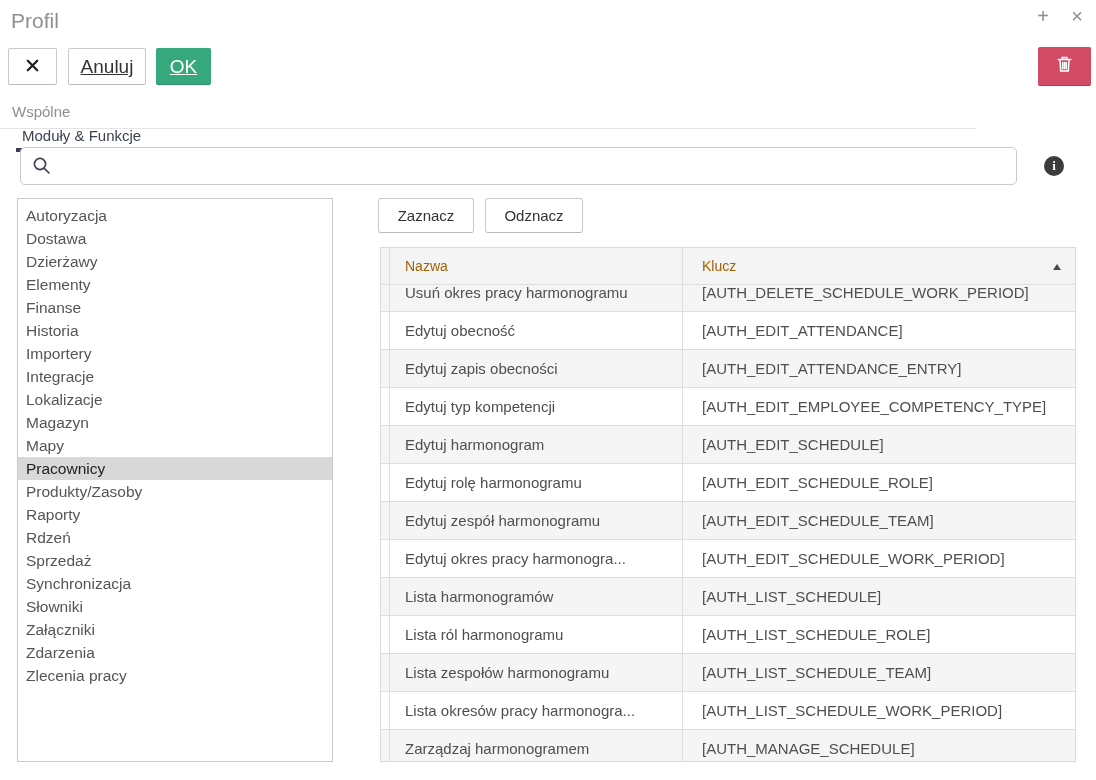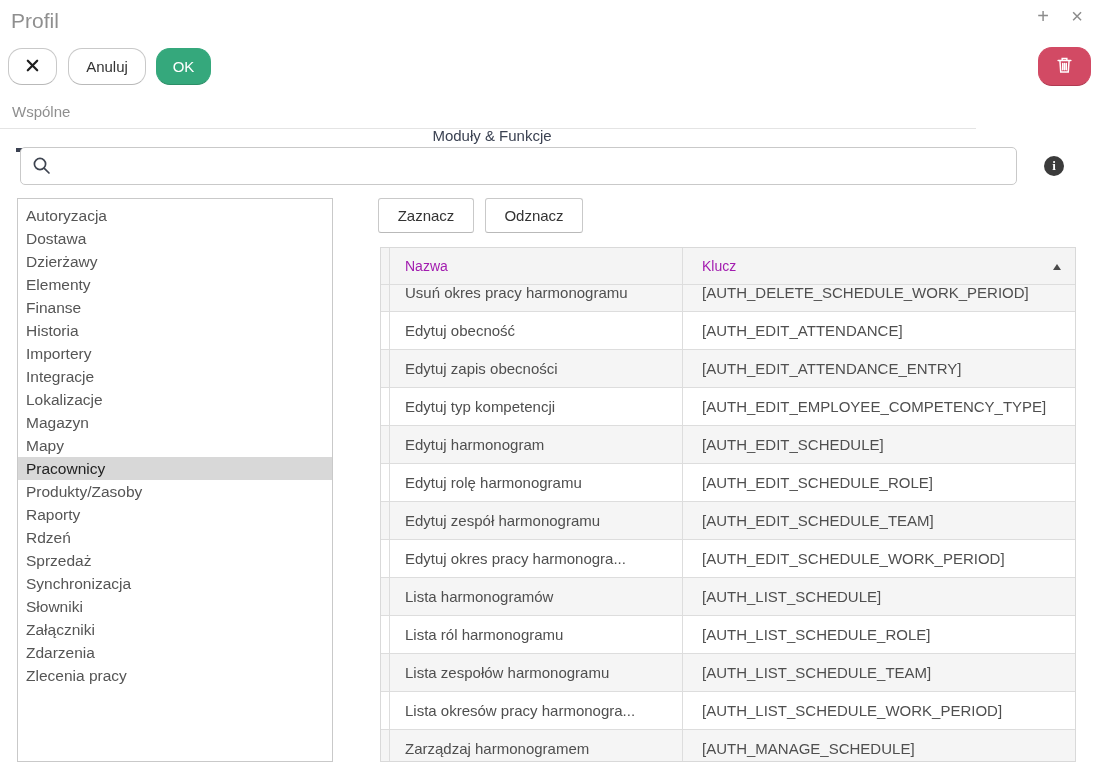--- a/index.html
+++ b/index.html
@@ -14,39 +14,39 @@
   .app{position:relative;width:1096px;height:780px;background:#fff;overflow:hidden;
        font-family:"Liberation Sans",sans-serif;color:var(--text);}
 
   .window-title{position:absolute;left:11px;top:9px;font-size:21px;color:var(--muted);}
   .win-controls{position:absolute;top:4px;right:8px;display:flex;gap:12px;}
   .win-btn{width:22px;height:24px;text-align:center;font-size:20px;line-height:24px;
            color:#8c8c8c;cursor:default;font-weight:400;}
 
   
   .btn{position:absolute;top:48px;height:37px;border:1px solid var(--border);
-       border-bottom-color:#b9b9b9;border-radius:14px;background:#fff;
-       font-family:"Liberation Sans",sans-serif;font-size:15px;color:var(--text-dark);
-       display:flex;align-items:center;justify-content:center;cursor:pointer;}
+       border-bottom-color:#b9b9b9;border-radius:2px;background:#fff;
+       font-family:"Liberation Sans",sans-serif;font-size:19px;color:var(--text-dark);
+       display:flex;align-items:center;justify-content:center;cursor:pointer;text-decoration:underline;}
   .btn-close{left:8px;width:49px;}
   .btn-cancel{left:68px;width:78px;}
   .btn-ok{left:156px;width:55px;background:var(--accent-green);
           border-color:var(--accent-green);border-bottom-color:var(--accent-green-dark);
           color:#fff;}
   .btn-delete{left:1038px;top:47px;width:53px;height:39px;background:var(--danger-red);
           border-color:var(--danger-red);border-bottom-color:var(--danger-red-dark);}
 
   
   .tabs{position:absolute;left:0;top:100px;width:976px;height:29px;
         border-bottom:1px solid #e4e4e4;display:flex;flex-direction:column;}
   .tab{height:29px;line-height:24px;font-size:15px;color:var(--muted);
        padding:0 6px;cursor:pointer;}
   .tab.first{margin-left:6px;}
   .tab.second{margin-left:16px;padding-right:14px;}
-  .tab.active{color:var(--tab-active);font-weight:400;border-bottom:4px solid var(--tab-active);text-align:center;}
+  .tab.active{color:var(--tab-active);font-weight:400;border-bottom:4px solid var(--tab-active);}
 
   
   .search-wrap{position:absolute;left:20px;top:147px;width:997px;height:38px;}
   .search-wrap input{width:100%;height:100%;border:1px solid var(--border);border-radius:5px;
        padding:0 10px 0 38px;font-size:15px;font-family:"Liberation Sans",sans-serif;
        color:var(--text-dark);outline:none;}
   .search-icon{position:absolute;left:12px;top:9px;width:19px;height:19px;}
   .info-btn{position:absolute;left:1044px;top:156px;width:20px;height:20px;border-radius:50%;
        background:#3b3b3b;color:#fff;font-size:13px;font-weight:bold;text-align:center;
        line-height:20px;cursor:pointer;font-family:"Liberation Serif",serif;}
@@ -62,21 +62,21 @@
   .btn-action{position:absolute;top:198px;height:35px;border:1px solid var(--border);
        border-bottom-color:#b9b9b9;border-radius:3px;background:#fff;font-size:15px;
        font-family:"Liberation Sans",sans-serif;color:var(--text-dark);cursor:pointer;}
   .btn-select{left:378px;width:96px;}
   .btn-deselect{left:485px;width:98px;}
 
   
   .table{position:absolute;left:380px;top:247px;width:696px;height:515px;
        border:1px solid #d9d9d9;background:#fff;}
   .thead{display:flex;height:37px;background:#f4f4f4;border-bottom:1px solid var(--table-border);
-       align-items:center;font-size:14px;color:#a21caf;}
+       align-items:center;font-size:14px;color:#a16207;}
   .tcell{height:100%;display:flex;align-items:center;}
   .gutter{width:9px;border-right:1px solid var(--table-border);flex:none;}
   .cname{width:293px;border-right:1px solid var(--table-border);padding-left:15px;flex:none;
        white-space:nowrap;overflow:hidden;text-overflow:ellipsis;display:block;
        line-height:37px;}
   .ckey{flex:1;padding-left:19px;position:relative;white-space:nowrap;overflow:hidden;}
   .sort-asc{position:absolute;right:14px;top:16px;width:0;height:0;
        border-left:4.5px solid transparent;border-right:4.5px solid transparent;
        border-bottom:6px solid #4a4a4a;}
   .trows{height:476px;overflow:hidden;}

